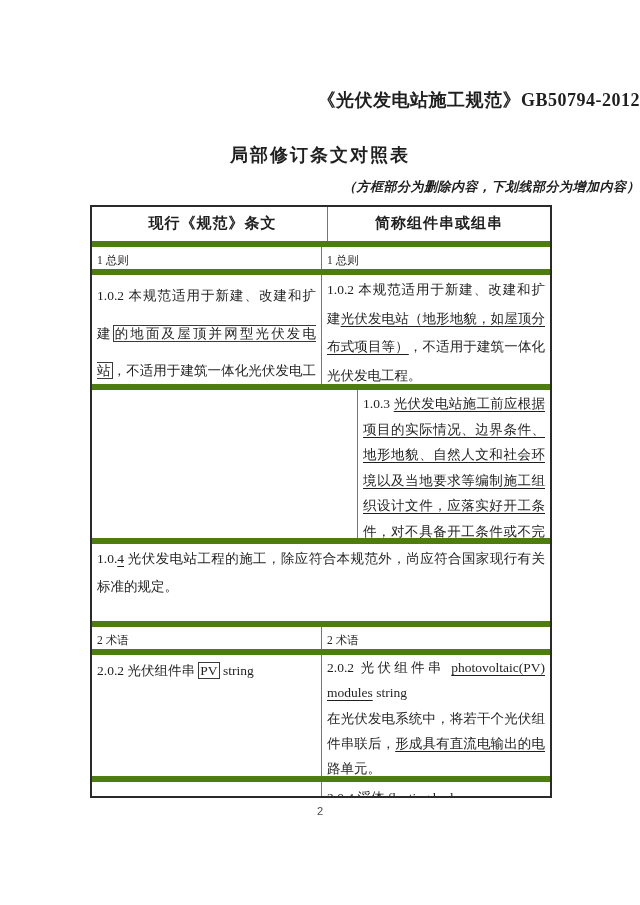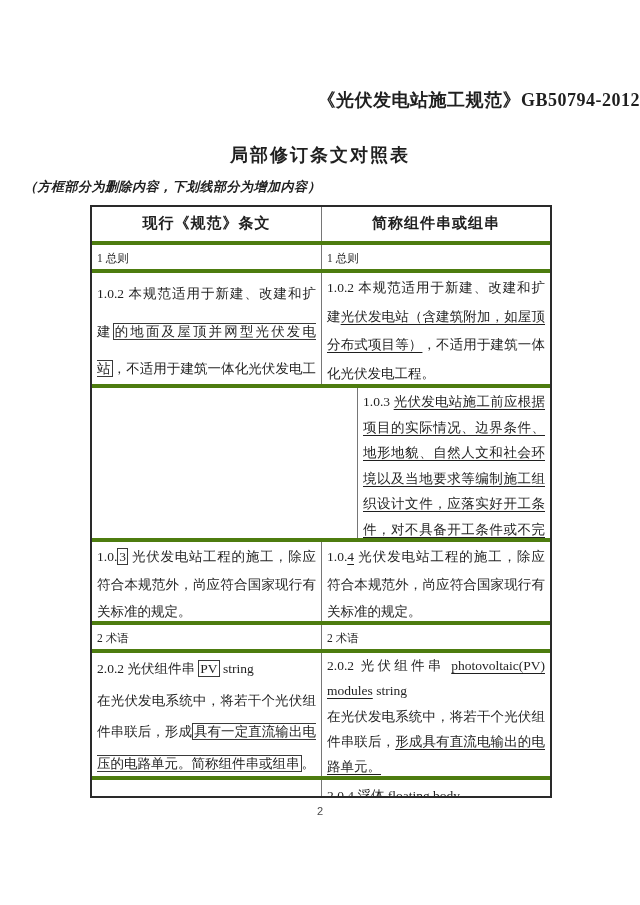--- a/index.html
+++ b/index.html
@@ -22,36 +22,36 @@
   .subtitle {
     margin-top: 31px;
     text-align: center;
     font-size: 18px;
     line-height: 24px;
     font-weight: bold;
     letter-spacing: 2px;
   }
   .legend {
     margin-top: 12px;
-    text-align: left;
+    text-align: right;
     font-size: 13px;
     line-height: 16px;
     font-weight: bold;
     font-style: italic;
     letter-spacing: 0.5px;
     margin-left: 24px;
   }
   .tbl {
     margin: 10px 0 0 90px;
     width: 462px;
     border: 2px solid #2a2a2a;
     background: #ffffff;
   }
-  .row { display: flex; border-top: 4px solid #4d7c0f; }
-  .row:first-child { border-top: none; }
+  .row { display: flex; border-top: 6px solid #4d7c0f; }
+  .row:first-child { border-top: none; padding-left: 6px; }
   .cell {
     padding: 0 5px;
     overflow: hidden;
     font-size: 13.5px;
   }
   .cell-l { width: 230px; border-right: 1px solid #767676; }
   .cell-r { width: 230px; flex: 1; }
   .cell p { text-align: justify; text-justify: inter-character; }
   .cell p:last-child { text-align-last: left; }
 
@@ -104,49 +104,45 @@
       </div>
     <div class="cell cell-r">
         <p><span>1 总则</span></p>
       </div>
   </div>
   <div class="row r-102">
     <div class="cell cell-l">
         <p><span>1.0.2 本规范适用于新建、改建和扩建</span><span class="sb">的地面及屋顶并网型光伏发电站</span><span>，不适用于建筑一体化光伏发电工程。</span></p>
       </div>
     <div class="cell cell-r">
-        <p><span>1.0.2 本规范适用于新建、改建和扩建</span><span class="su">光伏发电站（含建筑附加，如屋顶分布式项目等）</span><span>，不适用于建筑一体化光伏发电工程。</span></p>
+        <p><span>1.0.2 本规范适用于新建、改建和扩建</span><span class="su">光伏发电站（地形地貌，如屋顶分布式项目等）</span><span>，不适用于建筑一体化光伏发电工程。</span></p>
       </div>
   </div>
   <div class="row r-103">
     <div class="cell cell-l"></div>
     <div class="cell cell-r">
         <p><span>1.0.3 </span><span class="su">光伏发电站施工前应根据项目的实际情况、边界条件、地形地貌、自然人文和社会环境以及当地要求等编制施工组织设计文件，应落实好开工条件，对不具备开工条件或不完善的项目应及时整改完善。</span></p>
       </div>
   </div>
   <div class="row r-104">
-    <div class="cell cell-l">
-        <p><span>1.0.</span><span class="sb">3</span><span> 光伏发电站工程的施工，除应符合本规范外，尚应符合国家现行有关标准的规定。</span></p>
-      </div>
     <div class="cell cell-r">
         <p><span>1.0.</span><span class="su">4</span><span> 光伏发电站工程的施工，除应符合本规范外，尚应符合国家现行有关标准的规定。</span></p>
       </div>
   </div>
   <div class="row r-sec">
     <div class="cell cell-l">
         <p><span>2 术语</span></p>
       </div>
     <div class="cell cell-r">
         <p><span>2 术语</span></p>
       </div>
   </div>
   <div class="row r-202">
     <div class="cell cell-l">
         <p><span>2.0.2 光伏组件串 </span><span class="sb">PV</span><span> string</span></p>
-        <p><span>在光伏发电系统中，将若干个光伏组件串联后，形成</span><span class="sb">具有一定直流输出电压的电路单元。简称组件串或组串</span><span>。</span></p>
       </div>
     <div class="cell cell-r">
         <p><span>2.0.2 光伏组件串 </span><span class="su">photovoltaic(PV) modules</span><span> string</span></p>
         <p><span>在光伏发电系统中，将若干个光伏组件串联后，</span><span class="su">形成具有直流电输出的电路单元。</span></p>
       </div>
   </div>
   <div class="row r-204">
     <div class="cell cell-l"></div>
     <div class="cell cell-r">
         <p><span class="su">2.0.4 浮体 floating body</span></p>

